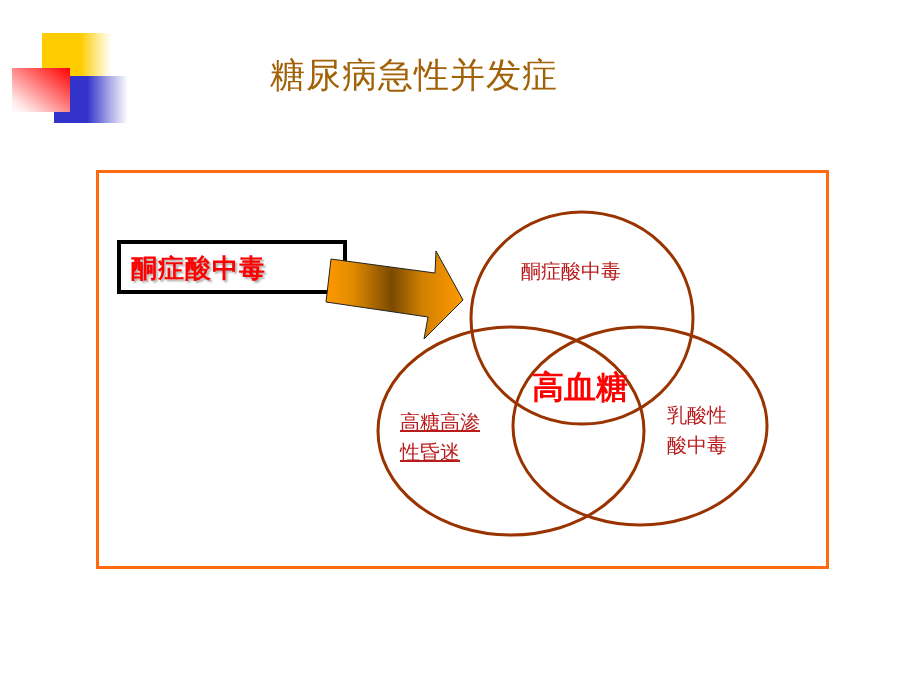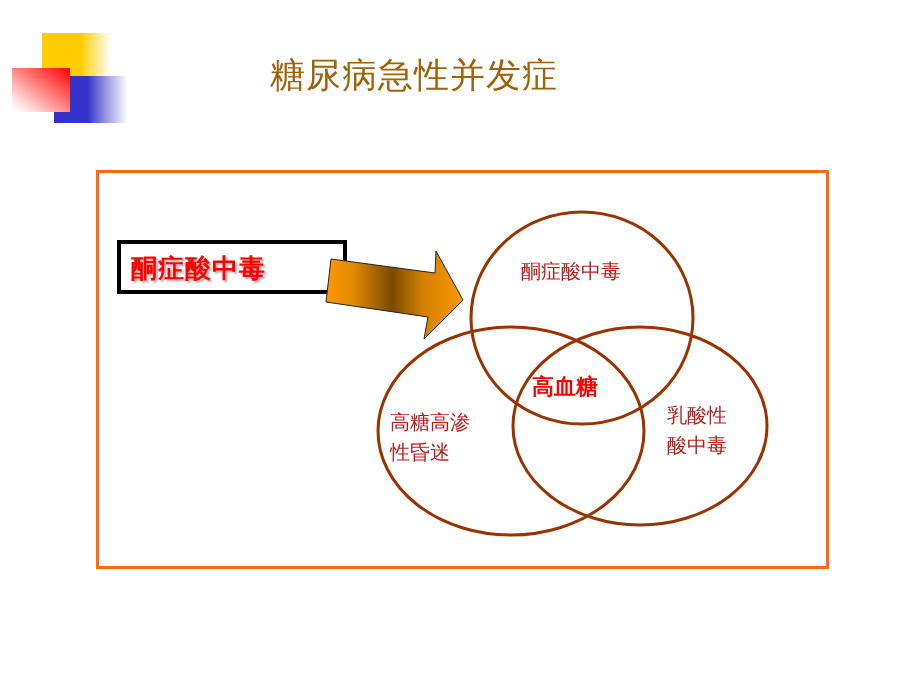--- a/index.html
+++ b/index.html
@@ -16,22 +16,22 @@
     letter-spacing:1px; white-space:nowrap; }
   #frame { position:absolute; left:96px; top:170px; width:727px; height:393px;
     border:3px solid #ff6a10; }
   #label-box { position:absolute; left:117px; top:240px; width:222px; height:46px;
     border:4px solid #000; background:#fff; }
   #label-text { position:absolute; left:10px; top:7px; font-size:26px; font-weight:bold;
     color:#ff0000; text-shadow:2px 2px 2px #b0b0b0; white-space:nowrap; letter-spacing:1px; }
   svg#venn { position:absolute; left:0; top:0; }
   .ctext { position:absolute; font-size:20px; color:#b91c1c; white-space:nowrap; line-height:30px; }
   #t-ketone { left:521px; top:256px; }
-  #t-center { left:532px; top:372px; font-size:22px; color:#ff0000; font-weight:bold; }
-  #t-hhs { left:390px; top:407px; }
+  #t-center { left:532px; top:372px; font-size:32px; color:#ff0000; font-weight:bold; }
+  #t-hhs { left:400px; top:407px;text-decoration:underline; }
   #t-lactic { left:667px; top:400px; }
 </style>
 </head>
 <body>
 
 <div class="deco" id="sq-yellow"></div>
 <div class="deco" id="sq-blue"></div>
 <div class="deco" id="sq-red"></div>
 
 <div id="title">糖尿病急性并发症</div>

